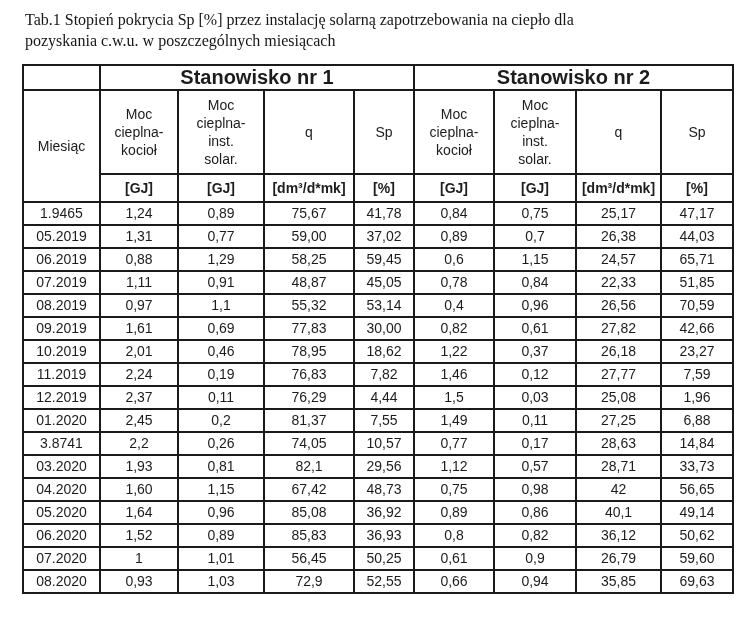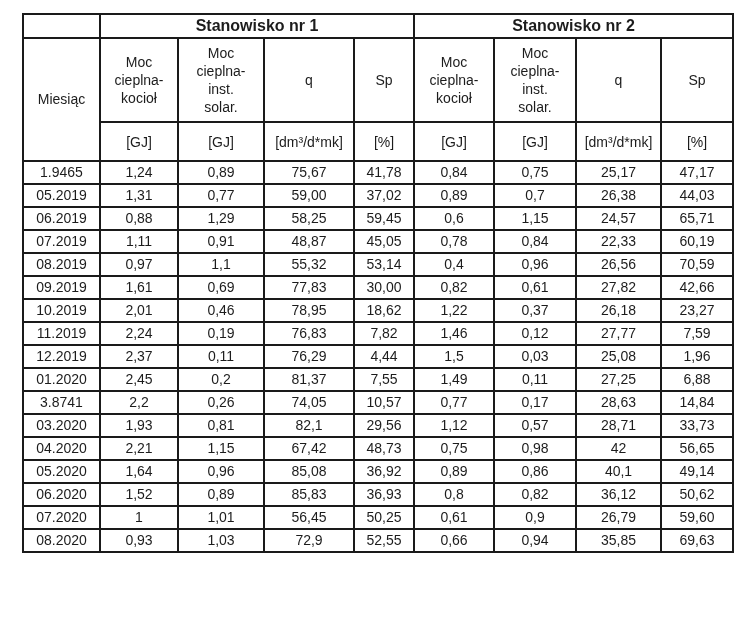--- a/index.html
+++ b/index.html
@@ -35,43 +35,46 @@
     font-weight: 400;
     overflow: hidden;
   }
   td.corner {
     border: none;
     background: transparent;
   }
   tr.group-row th {
     font-weight: 700;
     height: 24px;
-    font-size: 16px;
+    font-size: 20px;
   }
   tr.colhead-row th {
     height: 84px;
     white-space: pre-line;
     line-height: 1.3;
   }
   th.month-head {
     white-space: normal;
   }
   tr.units-row th {
-    height: 39px;
+    height: 28px;
+    font-weight: bold;
   }
   tbody tr td {
     height: 21px;
     line-height: 21px;
   }
 </style>
 </head>
 <body>
 
 <div>
 
+  <div class="caption">Tab.1 Stopień pokrycia Sp [%] przez instalację solarną zapotrzebowania na ciepło dla
+pozyskania c.w.u. w poszczególnych miesiącach</div>
 
   <table class="data-table">
     <colgroup>
       <col style="width:77px">
       <col style="width:78px">
       <col style="width:86px">
       <col style="width:90px">
       <col style="width:60px">
       <col style="width:80px">
       <col style="width:82px">
@@ -152,21 +155,21 @@
         </tr>
         <tr>
           <td>07.2019</td>
           <td>1,11</td>
           <td>0,91</td>
           <td>48,87</td>
           <td>45,05</td>
           <td>0,78</td>
           <td>0,84</td>
           <td>22,33</td>
-          <td>60,19</td>
+          <td>51,85</td>
         </tr>
         <tr>
           <td>08.2019</td>
           <td>0,97</td>
           <td>1,1</td>
           <td>55,32</td>
           <td>53,14</td>
           <td>0,4</td>
           <td>0,96</td>
           <td>26,56</td>
@@ -244,21 +247,21 @@
           <td>0,81</td>
           <td>82,1</td>
           <td>29,56</td>
           <td>1,12</td>
           <td>0,57</td>
           <td>28,71</td>
           <td>33,73</td>
         </tr>
         <tr>
           <td>04.2020</td>
-          <td>2,21</td>
+          <td>1,60</td>
           <td>1,15</td>
           <td>67,42</td>
           <td>48,73</td>
           <td>0,75</td>
           <td>0,98</td>
           <td>42</td>
           <td>56,65</td>
         </tr>
         <tr>
           <td>05.2020</td>

